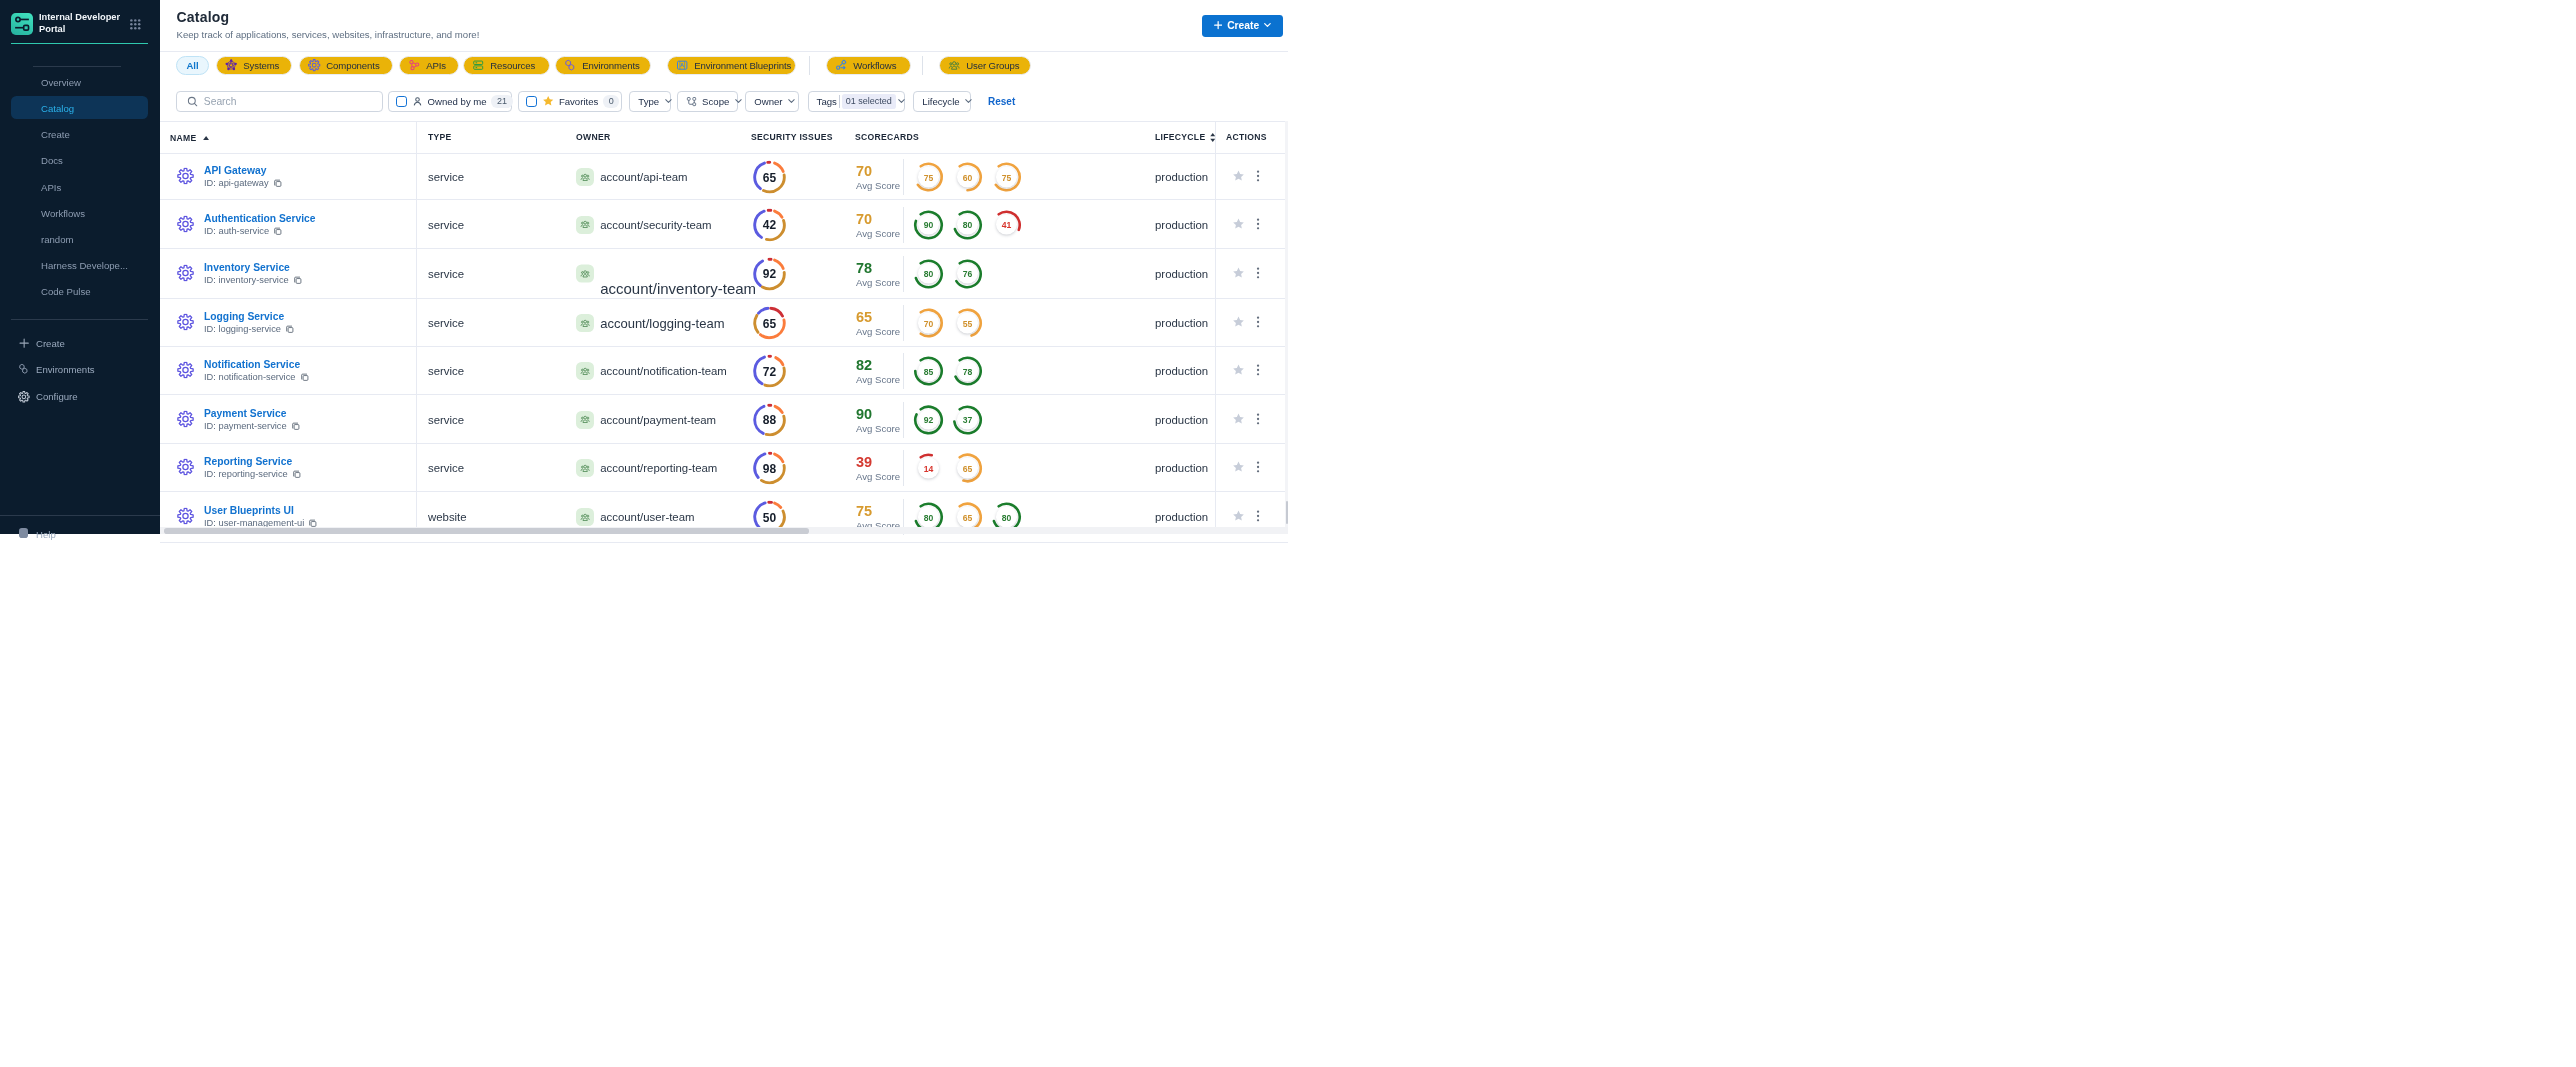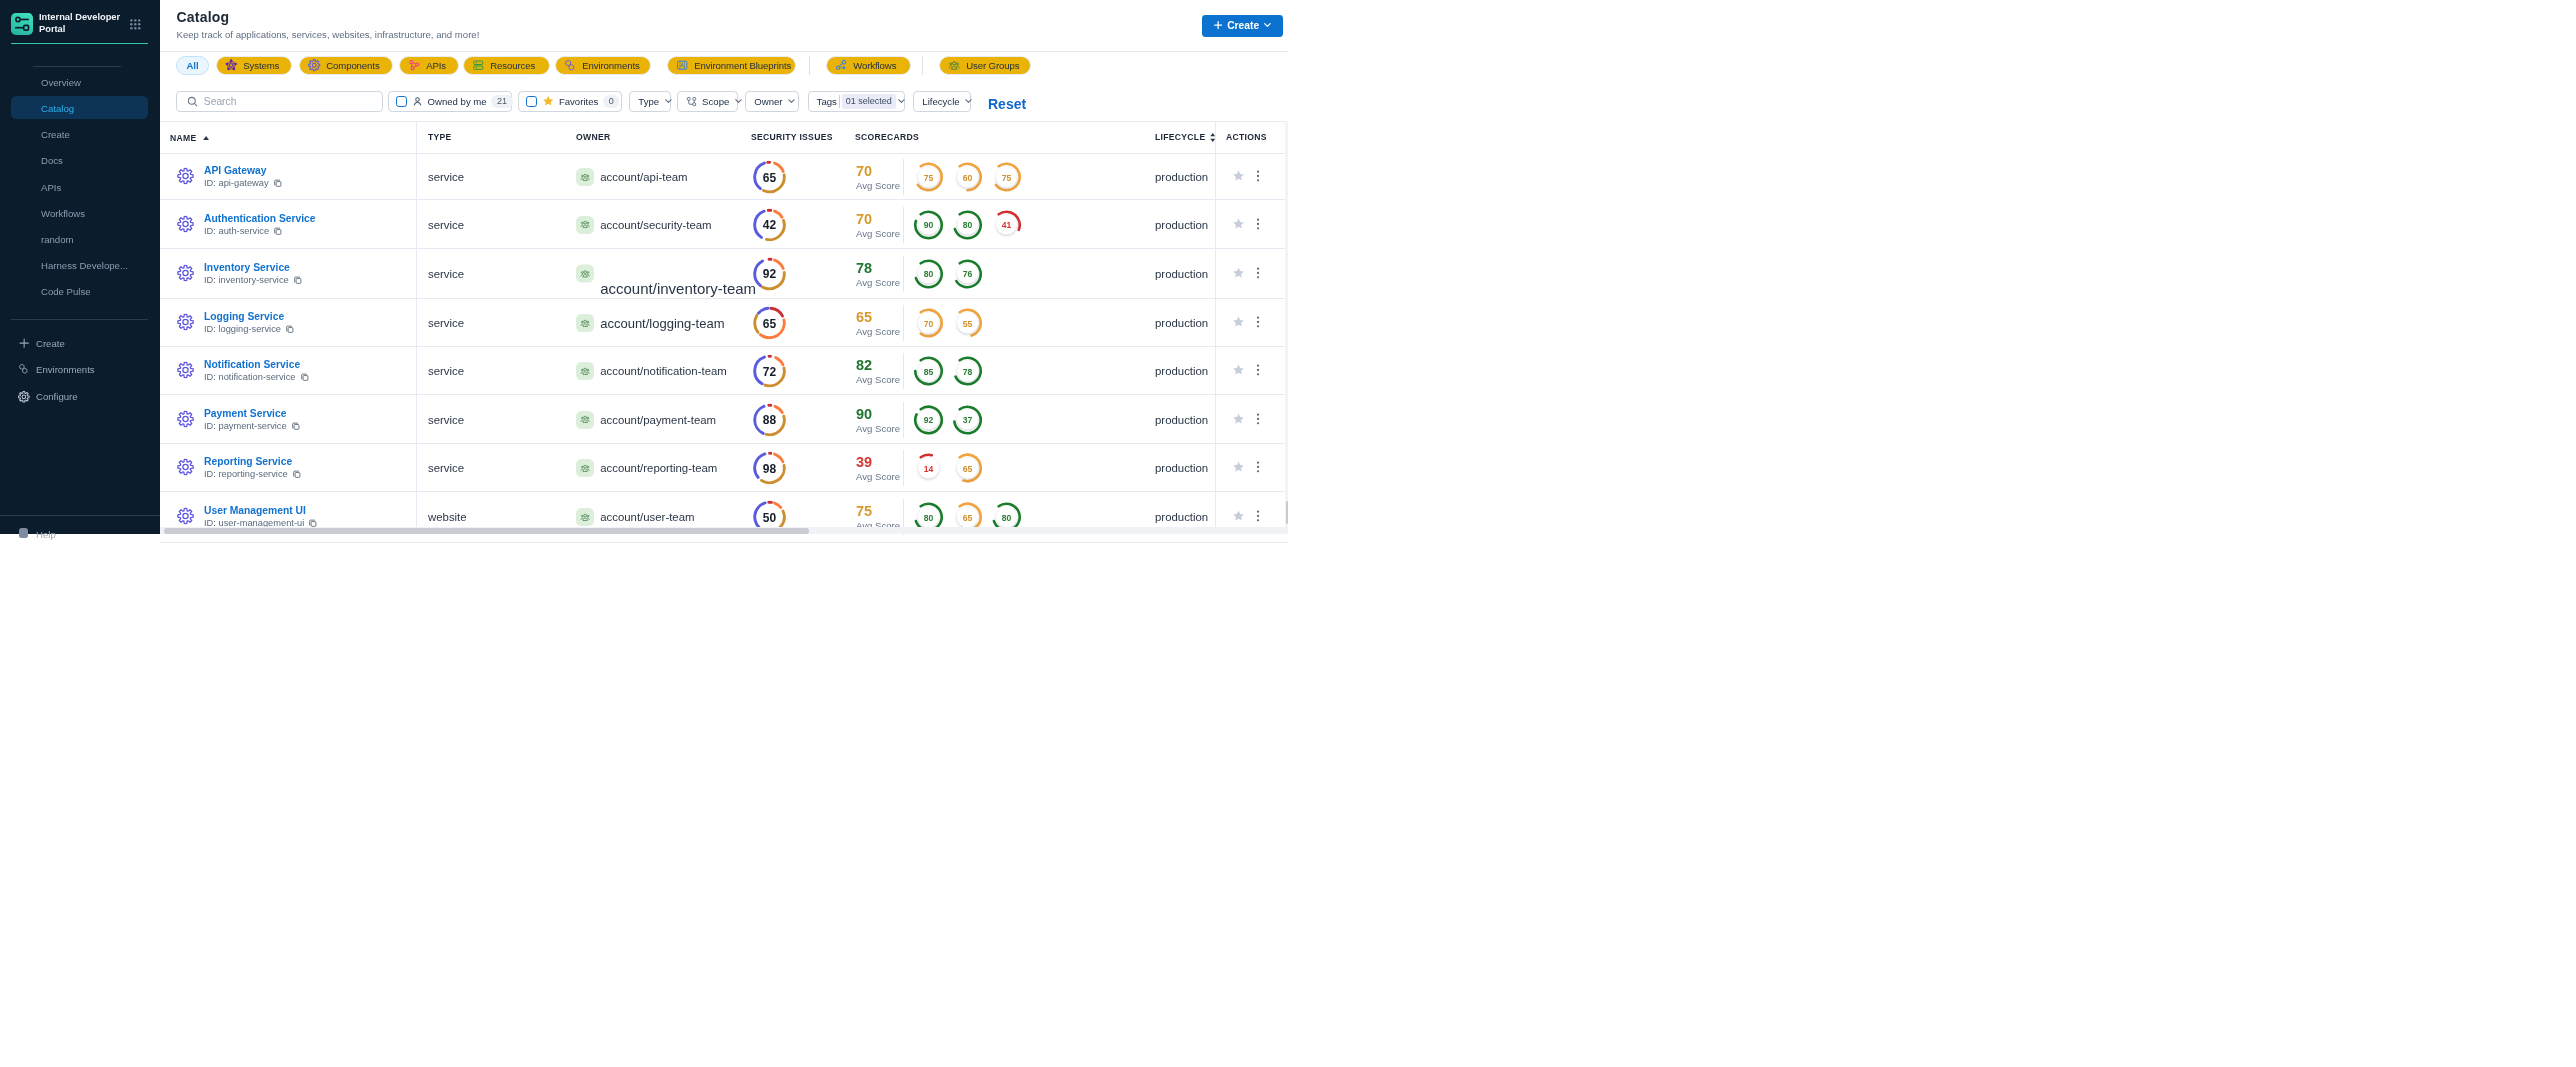--- a/index.html
+++ b/index.html
@@ -238,21 +238,21 @@
     <svg class="chev" viewBox="0 0 10 6">
       <path d="M1 1l4 4 4-4" fill="none" stroke="#5b6a7e" stroke-width="1.5" stroke-linecap="round" stroke-linejoin="round"></path>
     </svg>
   </div>
 <div class="fbox" style="left:913px;width:58px;gap:5.5px;padding-left:8.3px;">
     <span>Lifecycle</span>
     <svg class="chev" viewBox="0 0 10 6">
       <path d="M1 1l4 4 4-4" fill="none" stroke="#5b6a7e" stroke-width="1.5" stroke-linecap="round" stroke-linejoin="round"></path>
     </svg>
   </div>
-<div class="abs" style="left:988px;top:96px;font-size:14px;font-weight:bold;color:#1266cc;">Reset</div>
+<div class="abs" style="left:988px;top:96px;font-size:10px;font-weight:bold;color:#1266cc;">Reset</div>
 <div class="abs" style="left:160px;top:121px;width:1128px;height:0.7px;background:#e7eaf2;"></div>
 <div class="hdrcell" style="left:170px;">NAME <span style="display:inline-block;vertical-align:0.7px;"><svg width="6.2" height="4.1" viewBox="0 0 9 6" style="margin-left:4.1px;">
         <path d="M4.5 0L9 6H0z" fill="#2a3646"></path>
       </svg></span></div>
 <div class="hdrcell" style="left:428px;">TYPE</div>
 <div class="hdrcell" style="left:576px;">OWNER</div>
 <div class="hdrcell" style="left:751px;">SECURITY ISSUES</div>
 <div class="hdrcell" style="left:855px;">SCORECARDS</div>
 <div class="hdrcell" style="left:1155px;display:flex;align-items:center;gap:4.8px;">LIFECYCLE<svg width="5.5" height="9" viewBox="0 0 8 13">
       <path d="M4 0L7.6 4.6H.4z" fill="#2a3646"></path>
@@ -715,21 +715,21 @@
         <circle cx="3" cy="15.4" r="1.7" fill="#646e7d"></circle>
       </svg></div>
   </div>
 <div class="row" style="top:491px;left:160px;height:52px;">
     <div class="abs" style="left:0;bottom:0;width:1128px;height:0.7px;background:#e7eaf2;"></div>
     <div class="rc" style="left:16.5px;"><svg width="17" height="17" viewBox="0 0 25 25">
         <path d="M10.16 4.85L10.72 1.27L14.28 1.27L14.84 4.85L16.26 5.44L19.19 3.30L21.70 5.81L19.56 8.74L20.15 10.16L23.73 10.72L23.73 14.28L20.15 14.84L19.56 16.26L21.70 19.19L19.19 21.70L16.26 19.56L14.84 20.15L14.28 23.73L10.72 23.73L10.16 20.15L8.74 19.56L5.81 21.70L3.30 19.19L5.44 16.26L4.85 14.84L1.27 14.28L1.27 10.72L4.85 10.16L5.44 8.74L3.30 5.81L5.81 3.30L8.74 5.44Z" fill="none" stroke="#5e55e0" stroke-width="1.9" stroke-linejoin="round"></path>
         <circle cx="12.5" cy="12.5" r="3.875" fill="none" stroke="#5e55e0" stroke-width="1.9"></circle>
       </svg></div>
     <div class="rc" style="left:44px;">
-      <div style="font-size:10.3px;font-weight:bold;color:#1272cf;margin-bottom:2.1px;">User Management UI</div>
+      <div style="font-size:10.3px;font-weight:bold;color:#1272cf;margin-bottom:2.1px;">User Blueprints UI</div>
       <div style="font-size:9.3px;color:#5b6a7e;display:flex;align-items:center;gap:4.1px;">ID: user-management-ui <svg width="9.6" height="9.6" viewBox="0 0 16 16">
           <rect x="5.2" y="5.2" width="8" height="8" rx="1.6" fill="#fff" stroke="#475362" stroke-width="1.3"></rect>
           <path d="M11 2.8H4.4A1.6 1.6 0 0 0 2.8 4.4V11" fill="none" stroke="#475362" stroke-width="1.3" stroke-linecap="round"></path>
         </svg></div>
     </div>
     <div class="rc" style="left:268px;font-size:11.4px;color:#2a3646;">website</div>
     <div class="rc" style="left:416px;display:flex;align-items:center;gap:6.2px;">
       <span style="width:18px;height:18px;border-radius:5.5px;background:#dcefdb;display:flex;align-items:center;justify-content:center;">
         <svg width="10.3" height="10.3" viewBox="0 0 16 16" fill="none" stroke="#3c7d42" stroke-width="1.1">
           <circle cx="8" cy="5.6" r="2.1"></circle>

